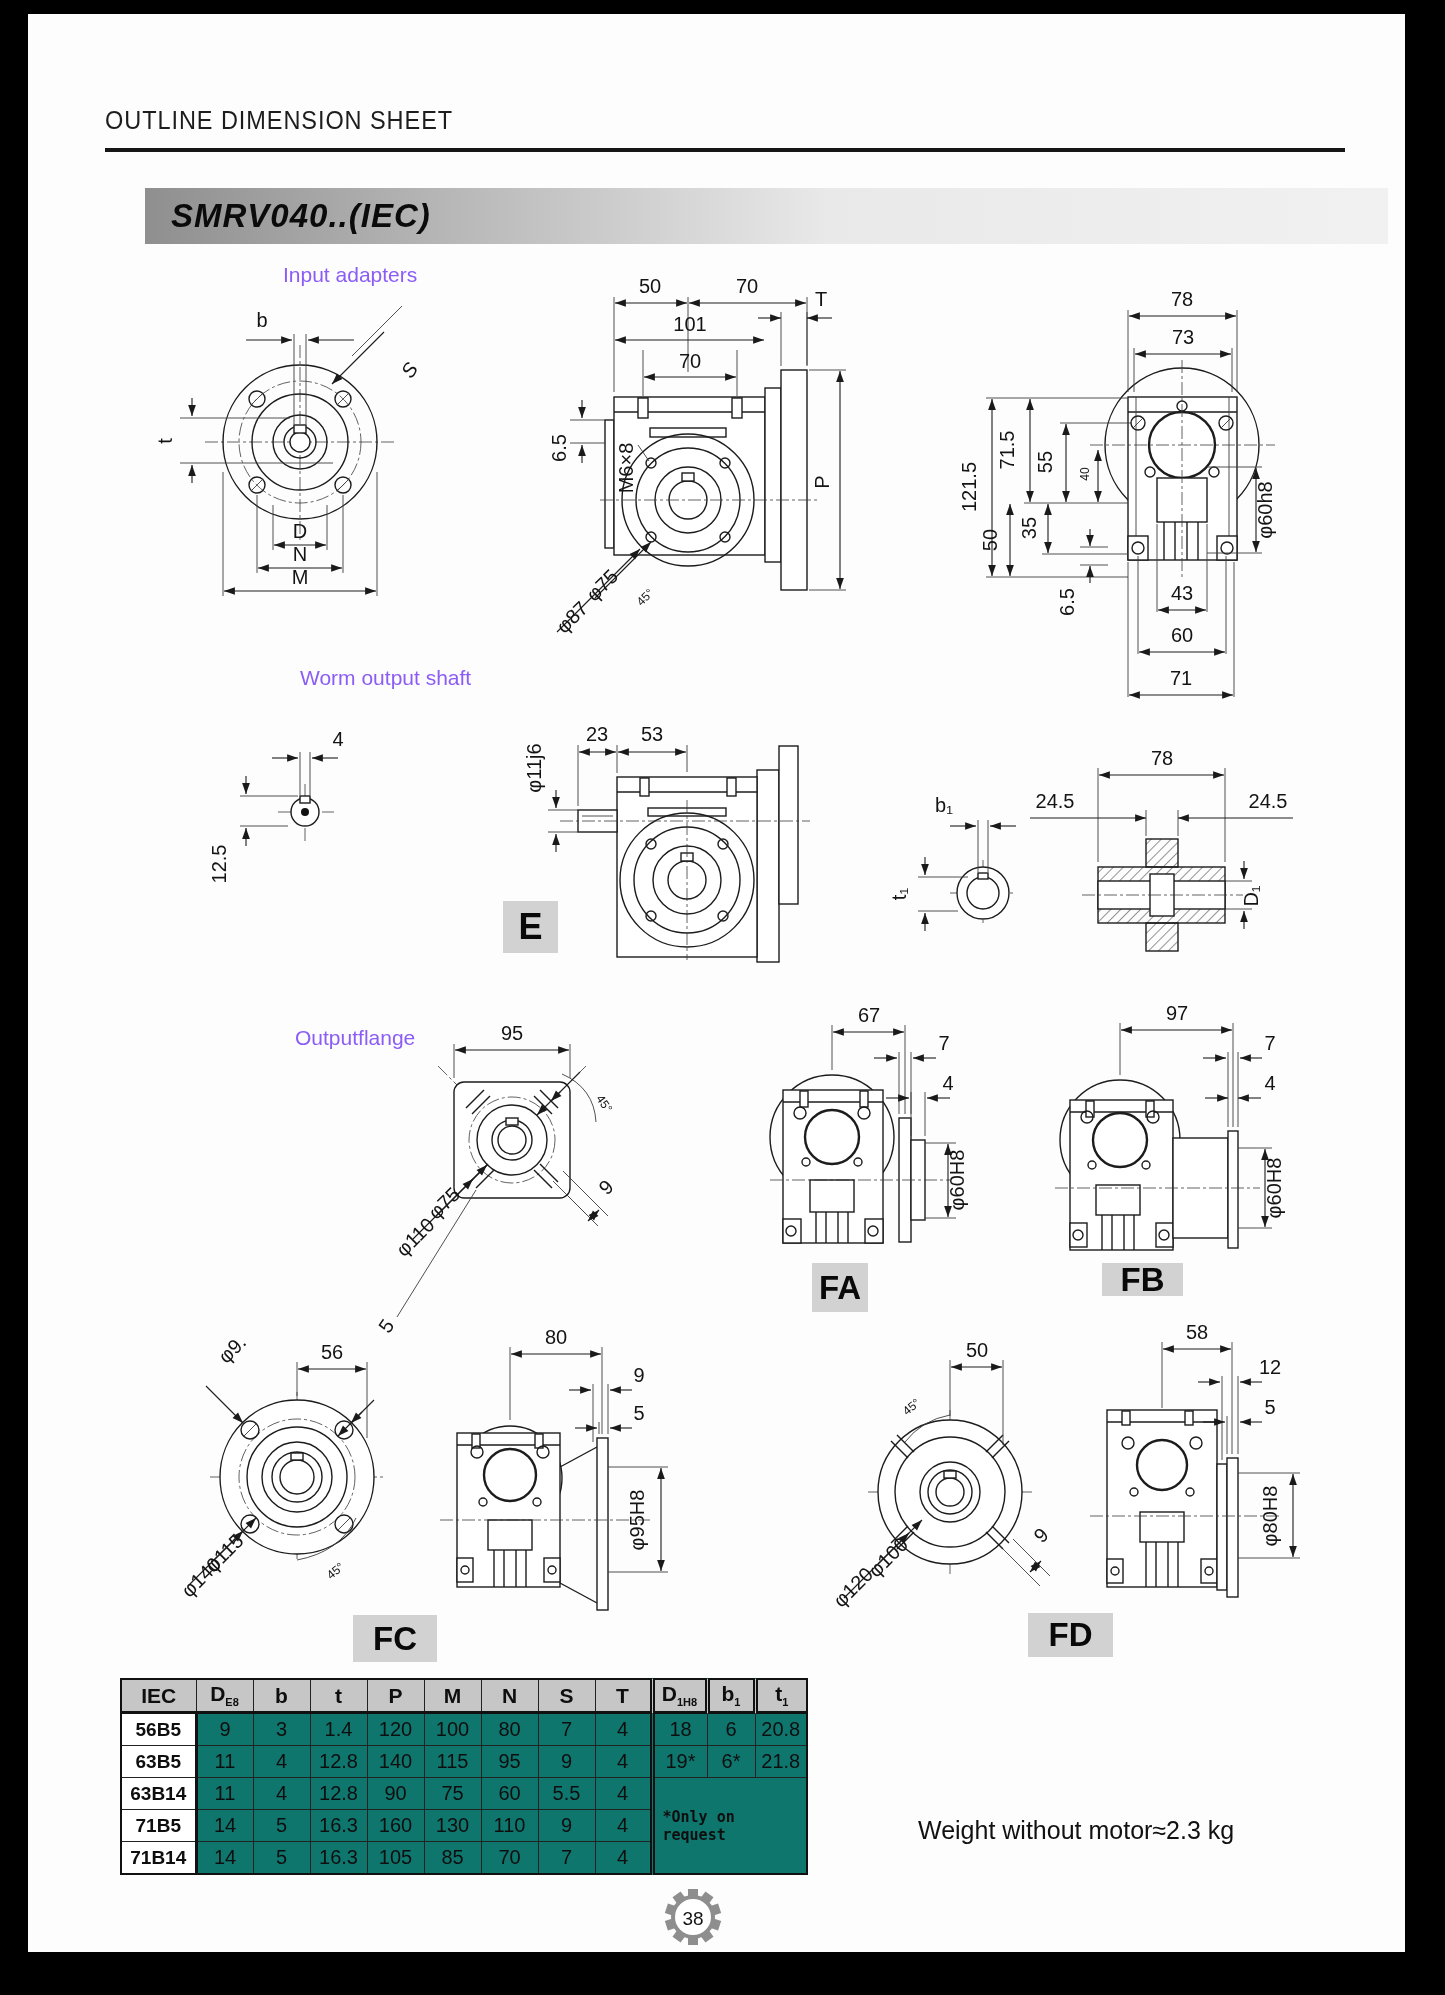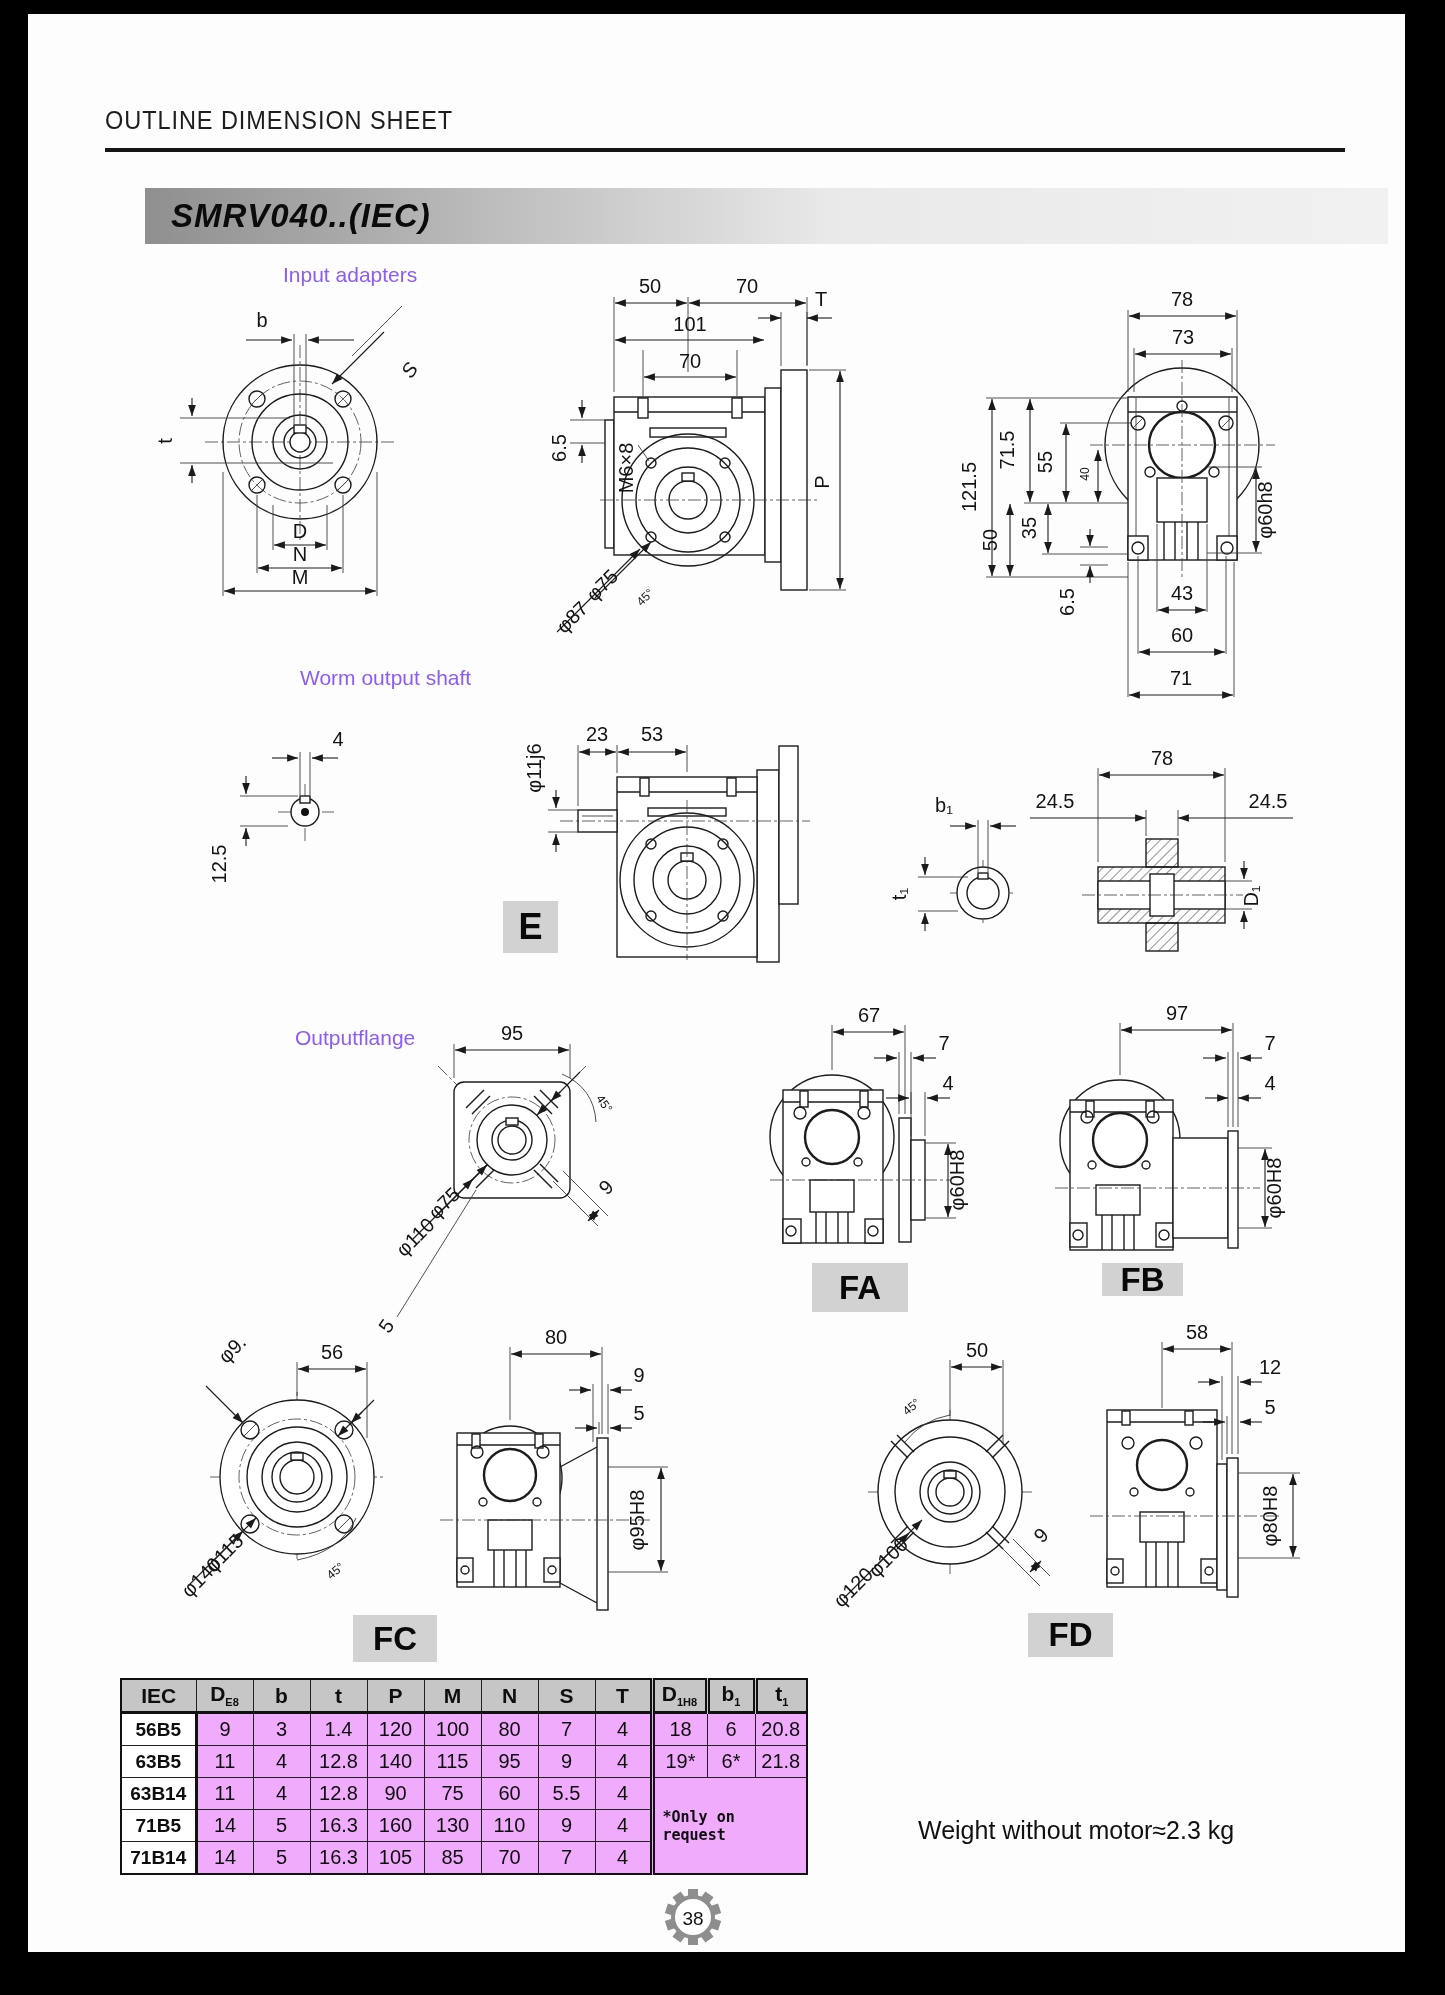--- a/index.html
+++ b/index.html
@@ -6,37 +6,37 @@
   body{width:1445px;height:1995px;position:relative;background:#000;font-family:"Liberation Sans","DejaVu Sans",sans-serif;}
   .paper{position:absolute;left:28px;top:14px;width:1377px;height:1938px;background:#fdfdfd;}
   .abs{position:absolute;}
   #hdr{left:105px;top:106px;font-size:25px;color:#1d1d1d;letter-spacing:1px;transform:scaleX(.94);transform-origin:left;}
   #rule{left:105px;top:148px;width:1240px;height:4px;background:#161616;}
   #titlebar{left:105px;top:188px;width:1243px;height:56px;background:linear-gradient(to right,#8f8f8f,#e9e9e9 55%,#f1f1f1);display:flex;align-items:center;margin-left:40px;}
   #titlebar span{font-style:italic;font-weight:bold;font-size:33px;color:#0b0b0b;padding-left:26px;letter-spacing:1px;}
   .seclabel{font-size:21px;color:#8b5cf6;}
   .badge{background:#d2d2d2;display:flex;align-items:center;justify-content:center;font-weight:bold;color:#090909;}
   #badge-e{left:503px;top:901px;width:55px;height:52px;font-size:36px;}
-  #badge-fa{left:812px;top:1263px;width:96px;height:49px;font-size:33px;}
+  #badge-fa{left:812px;top:1263px;width:56px;height:49px;font-size:33px;}
   #badge-fb{left:1102px;top:1263px;width:81px;height:33px;font-size:33px;}
   #badge-fc{left:353px;top:1615px;width:84px;height:47px;font-size:33px;}
   #badge-fd{left:1028px;top:1613px;width:85px;height:44px;font-size:33px;}
   svg.layer{position:absolute;left:0;top:0;}
   .ln{fill:none;stroke:#1c1c1c;stroke-width:1.4;}
   .lnf{fill:#fff;stroke:#1c1c1c;stroke-width:1.4;}
   .lw{fill:none;stroke:#1c1c1c;stroke-width:2.4;}
   .dim{fill:none;stroke:#1c1c1c;stroke-width:1.1;}
   .thin{fill:none;stroke:#3c3c3c;stroke-width:.9;}
   .cl{fill:none;stroke:#3a3a3a;stroke-width:.8;stroke-dasharray:13 3 3 3;}
   .dt{font-family:"Liberation Sans","DejaVu Sans",sans-serif;font-size:20px;fill:#141414;text-anchor:middle;}
   .dts{font-size:12px;}
   .it{font-style:italic;}
   
   #spec-table{left:120px;top:1678px;}
-  table{border-collapse:collapse;table-layout:fixed;width:686px;background:#f0abfc;}
+  table{border-collapse:collapse;table-layout:fixed;width:686px;background:#0f766e;}
   th,td{border:1.6px solid #222;text-align:center;height:31px;padding:0;font-size:20px;color:#0e0e0e;}
   thead th{background:#c6c6c6;font-weight:bold;font-size:21px;border-bottom:3px solid #111;}
   thead th sub, tbody th sub{font-size:11px;}
   tbody th{font-weight:bold;font-size:19px;background:#fff;border-right:3px solid #111;}
   table{border:2.5px solid #111;}
   .rsec{border-left:5px double #111;}
   .note-cell{font-family:"DejaVu Sans Mono","Liberation Mono",monospace;font-size:15px;text-align:left;padding-left:8px;font-weight:bold;}
   #weight{left:918px;top:1816px;font-size:25px;color:#111;}
 </style>
 </head>

